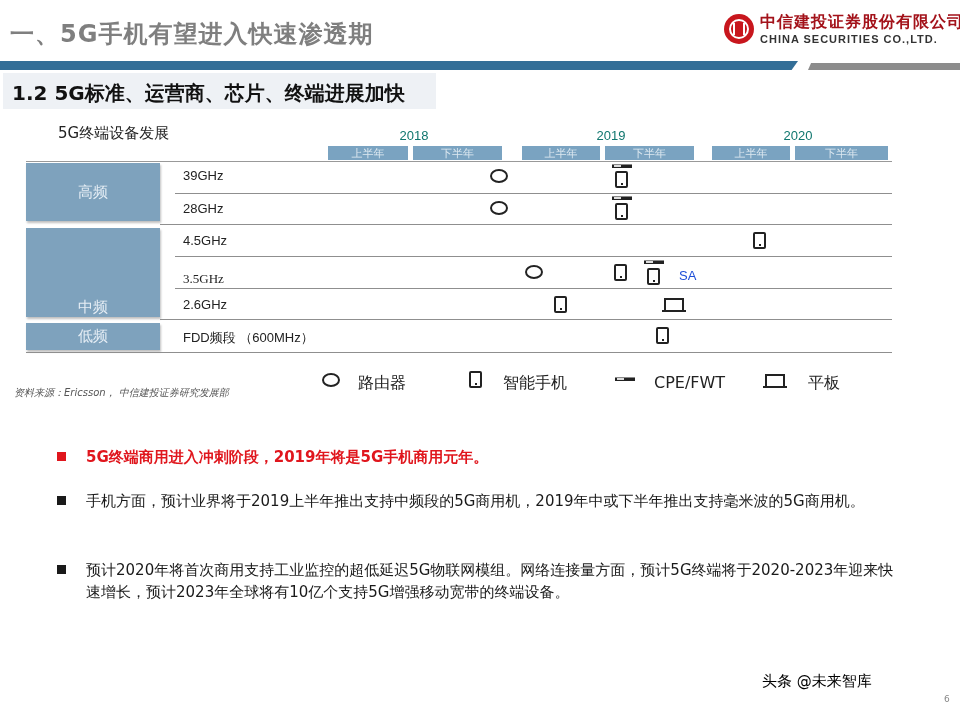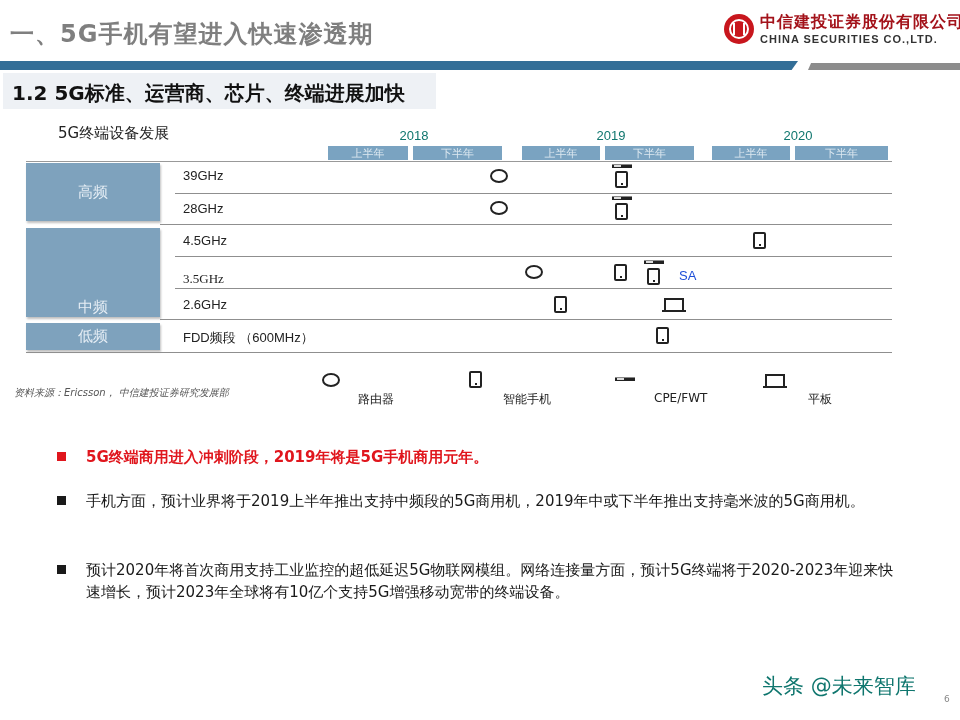--- a/index.html
+++ b/index.html
@@ -91,32 +91,32 @@
       width: 20px; height: 12px; border: 2px solid #222; border-bottom: none; box-sizing: border-box;
     }
     .ico-laptop::after {
       content: ""; position: absolute; left: -4px; bottom: -2px; width: 24px; height: 2px; background: #222;
     }
     .sa-label { font-size: 13px; color: #1d4ed8; font-family: "Liberation Sans", sans-serif;}
 
     .source {
       left: 14px; top: 386px; font-size: 10px; font-style: italic; color: #555; white-space: nowrap;
     }
-    .legend-text { top: 391px; font-size: 12px; color: #222; white-space: nowrap; }
+    .legend-text { top: 373px; font-size: 16px; color: #222; white-space: nowrap; }
 
     
     .bullet-sq { width: 9px; height: 9px; }
     .bullet-text {
       font-size: 15px; line-height: 22px; color: #1a1a1a; width: 810px;
       font-family: "DejaVu Sans", sans-serif;
     }
     .bullet-red { color: #e0161d; font-weight: bold; }
 
     .watermark {
-      left: 762px; top: 672px; font-size: 21px; color: #0f766e; white-space: nowrap;
+      left: 762px; top: 672px; font-size: 15px; color: #000000; white-space: nowrap;
       text-shadow: 1px 1px 0 #fff, -1px -1px 0 #fff;
     }
     .page-num { left: 944px; top: 694px; font-size: 9px; color: #888; }
   </style>
 </head>
 <body>
 
 <div class="abs page-title">一、5G手机有望进入快速渗透期</div>
 
 <div class="abs logo">

